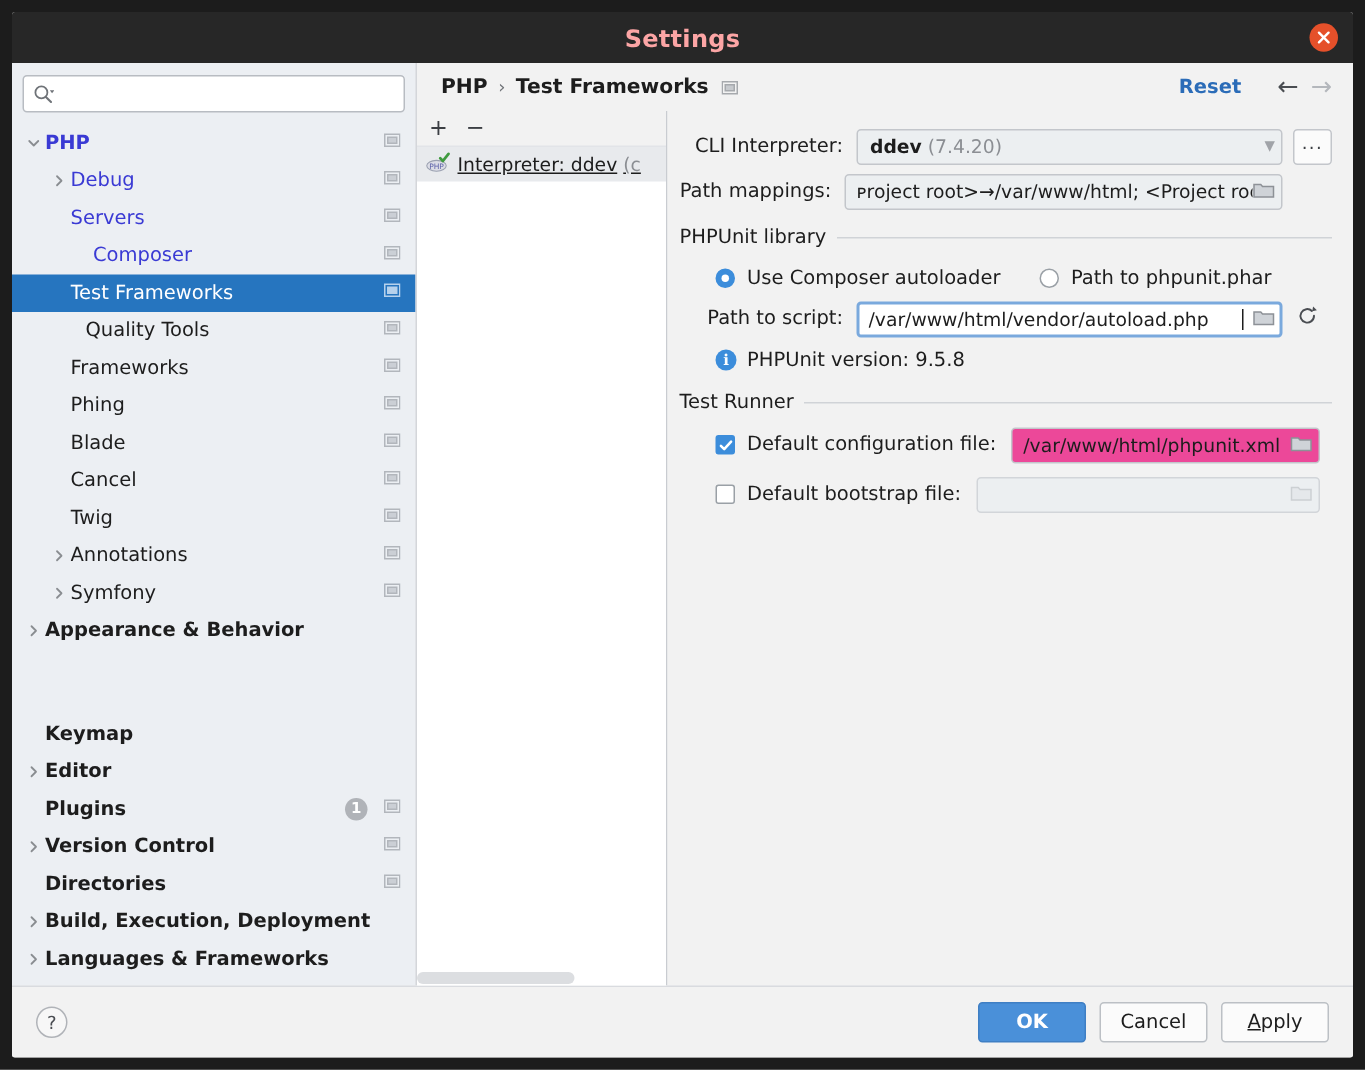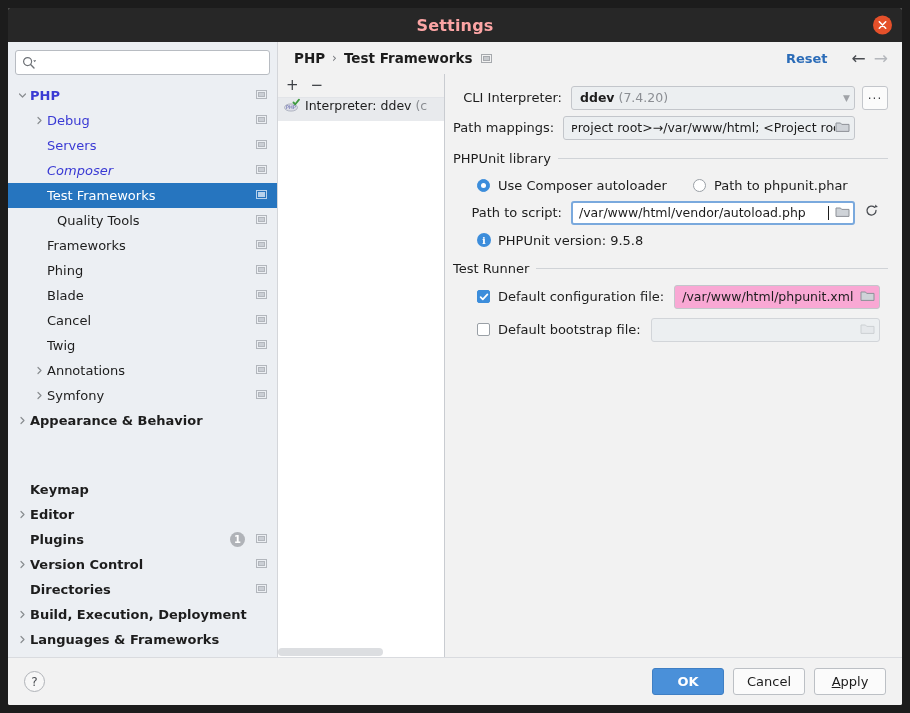--- a/index.html
+++ b/index.html
@@ -142,24 +142,25 @@
   #listtoolbar {
     height: 24px; flex: 0 0 24px;
     background: #f2f2f2;
     display: flex; align-items: center;
     padding-left: 8px; gap: 12px;
     border-bottom: 1px solid #e2e4e8;
   }
   .tbbtn { font-size: 15px; color: #3c3f44; cursor: pointer; line-height: 1; user-select: none; }
   #listitems { flex: 1 1 auto; background: #fff; overflow: hidden; }
   .listrow {
-    height: 23px; display: flex; 
+    height: 23px; display: flex; align-items: center;
     padding-left: 6px; font-size: 12.5px; color: #1d1d1d;
     white-space: nowrap; cursor: default;
     background: #e8eaed;
+    text-decoration: underline;
   }
   .listrow .php-ico { margin-right: 5px; flex: 0 0 16px; }
   .listrow .dim { color: #8b8e93; }
   #hscroll {
     height: 11px; flex: 0 0 11px;
     background: #ffffff;
     position: relative;
   }
   #hscroll .thumb {
     position: absolute; left: 0; top: 2px;
@@ -197,21 +198,21 @@
     letter-spacing: 1px; padding-bottom: 5px;
   }
   .textfield {
     height: 24px; background: #eceff1;
     border: 1px solid #c3c6cb; border-radius: 3px;
     display: flex; align-items: center;
     padding: 0 4px 0 7px; font-size: 12.5px; color: #1d1d1d;
     min-width: 0;
   }
   .textfield .val { flex: 1 1 auto; overflow: hidden; white-space: nowrap; }
-  .textfield.white { background: #f9a8d4; justify-content: space-between; }
+  .textfield.white { background: #ec4899; justify-content: space-between; }
   .textfield.focused {
     background: #ffffff;
     border: 2px solid #7aa9dd;
     border-radius: 3px;
     padding: 0 3px 0 6px;
   }
   .textfield.disabled { background: #eceff1; border-color: #d2d5d9; }
   .caret-bar {
     width: 1px; height: 14px; background: #1d1d1d; margin-left: 1px;
   }
@@ -334,21 +335,21 @@
               </svg></span>
           </div>
           <div class="node mod" style="padding-left: 23px;">
             <span class="arrow"></span>
             <span class="label">Servers</span>
             <span class="copy-ico"><svg width="11" height="11" viewBox="0 0 11 11">
                 <rect x="0.5" y="1.5" width="10" height="8" fill="none" stroke="#a9adb3"></rect>
                 <rect class="inner" x="2.5" y="3.5" width="6" height="4" fill="#c6cad0" stroke="#a9adb3"></rect>
               </svg></span>
           </div>
-          <div class="node mod" style="padding-left: 23px; font-style: italic;">
+          <div class="node mod" style="padding-left: 38px;">
             <span class="arrow"></span>
             <span class="label">Composer</span>
             <span class="copy-ico"><svg width="11" height="11" viewBox="0 0 11 11">
                 <rect x="0.5" y="1.5" width="10" height="8" fill="none" stroke="#a9adb3"></rect>
                 <rect class="inner" x="2.5" y="3.5" width="6" height="4" fill="#c6cad0" stroke="#a9adb3"></rect>
               </svg></span>
           </div>
           <div class="node sel" style="padding-left: 23px;">
             <span class="arrow"></span>
             <span class="label">Test Frameworks</span>

